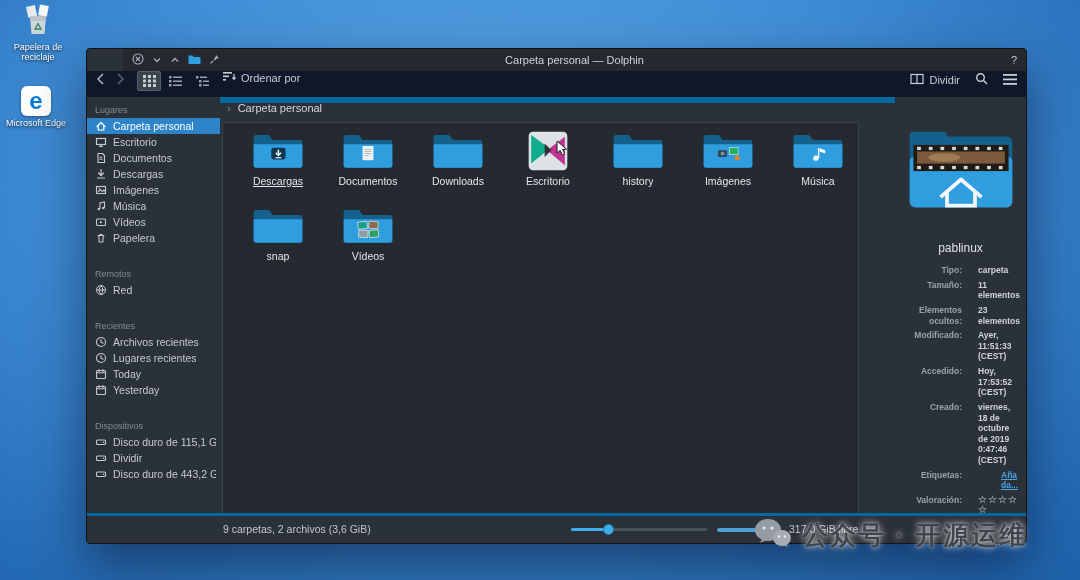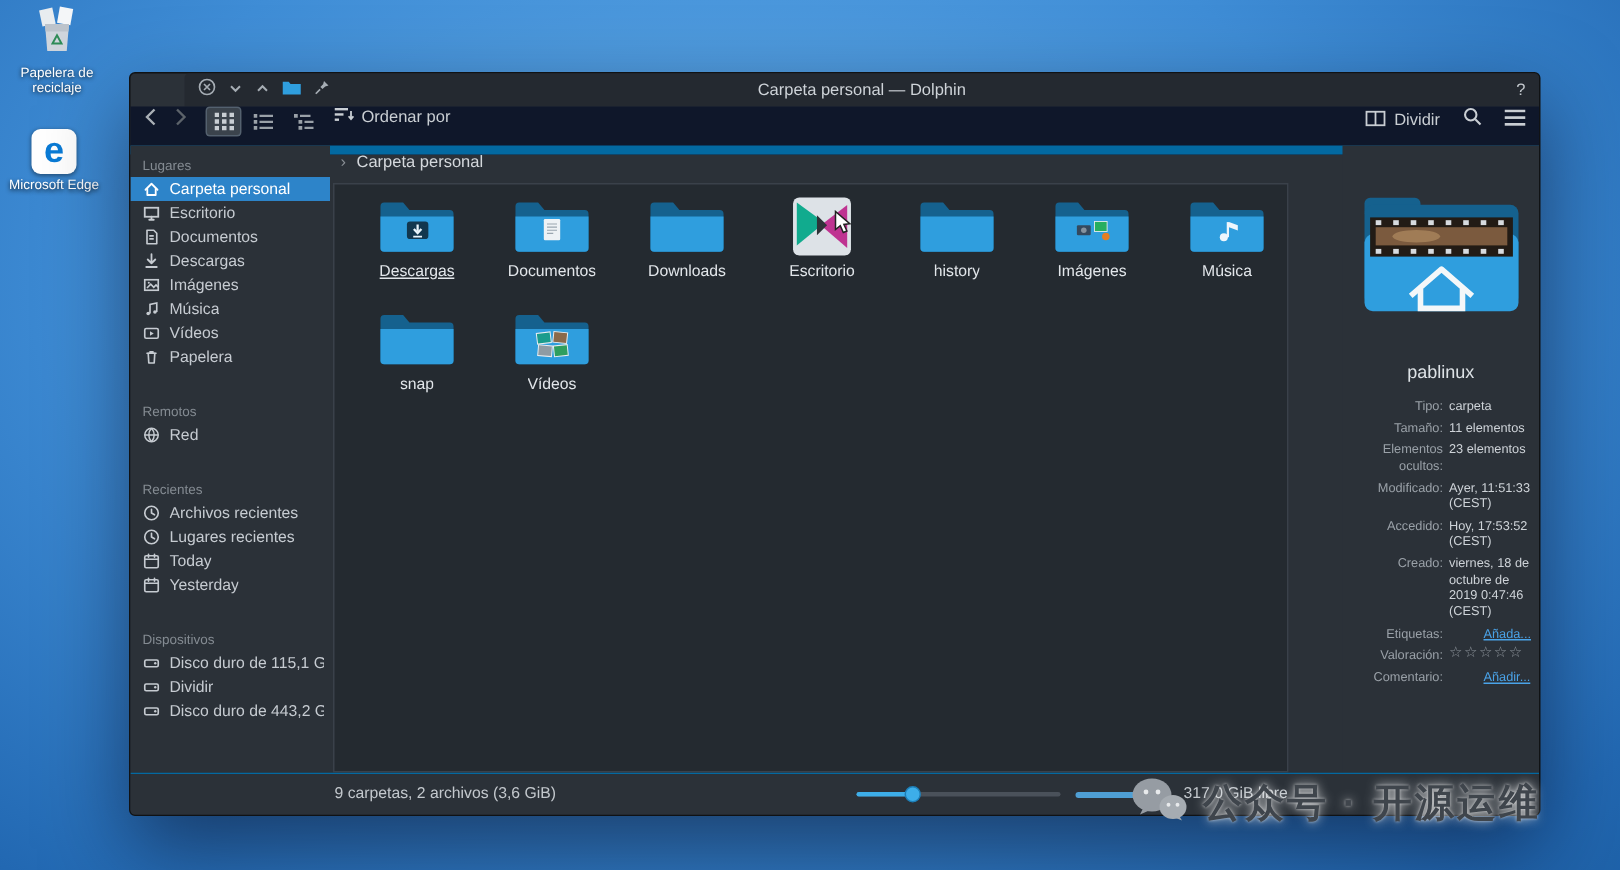--- a/index.html
+++ b/index.html
@@ -46,27 +46,27 @@
   .file-cell{display:flex;flex-direction:column;align-items:center;width:90px;cursor:default;}
   .file-ico{height:42px;display:flex;align-items:flex-end;}
   .file-label{margin-top:3px;font-size:10.5px;color:#e2e6ea;max-width:86px;text-align:center;white-space:nowrap;overflow:hidden;text-overflow:ellipsis;}
   .file-label.u{text-decoration:underline;}
   
   .infopanel{position:absolute;right:0;top:48px;bottom:27px;width:131px;background:#2b3138;display:flex;flex-direction:column;align-items:center;
     padding:30px 2px 0;box-sizing:border-box;}
   .preview{width:112px;height:90px;flex:0 0 auto;}
   .info-name{margin:24px 12px 10px;font-size:12px;color:#dde2e6;}
   .info-rows{width:100%;padding:0 3px;box-sizing:border-box;}
-  .info-row{display:flex;gap:4px;margin-bottom:4px;}
+  .info-row{display:flex;gap:16px;margin-bottom:4px;font-weight:bold;}
   .info-label{flex:0 0 62px;text-align:right;font-size:8.5px;color:#9aa1a8;line-height:1.25;}
   .info-value{flex:1;font-size:8.5px;color:#ced3d8;line-height:1.25;word-wrap:break-word;min-width:0;}
   .info-value.link{color:#4aa3e8;text-decoration:underline;margin-left:23px;}
   .info-value.stars{font-size:10px;color:#8a9198;letter-spacing:1px;line-height:1;}
   
-  .statusbar{position:absolute;left:0;right:0;bottom:0;height:27px;background:#2b3138;border-top:1px solid #0369a1;border-radius:0 0 3px 3px;}
+  .statusbar{position:absolute;left:0;right:0;bottom:0;height:27px;background:#2b3138;border-top:3px solid #0369a1;border-radius:0 0 3px 3px;}
   .sb-summary{position:absolute;left:136px;top:7px;font-size:10.5px;color:#c3c8cd;}
   .zoom{position:absolute;left:484px;top:12px;width:136px;height:3px;background:#4a515a;border-radius:2px;}
   .zoom-fill{position:absolute;left:0;top:0;height:3px;width:38px;background:#3daee9;border-radius:2px;}
   .zoom-handle{position:absolute;left:32px;top:-4px;width:11px;height:11px;border-radius:50%;background:#3daee9;border:1px solid #1d7fb8;box-sizing:border-box;}
   .capacity{position:absolute;left:630px;top:12px;width:48px;height:4px;background:#4f9fd4;border-radius:2px;}
   .free{position:absolute;left:702px;top:7px;font-size:10.5px;color:#c3c8cd;}
   
   .cursor{position:absolute;left:556px;top:140px;z-index:30;}
   .watermark{position:absolute;left:752px;top:516px;display:flex;align-items:center;gap:10px;z-index:40;}
   .wm-text{font-size:26px;font-weight:bold;color:#3f454c;letter-spacing:2px;

